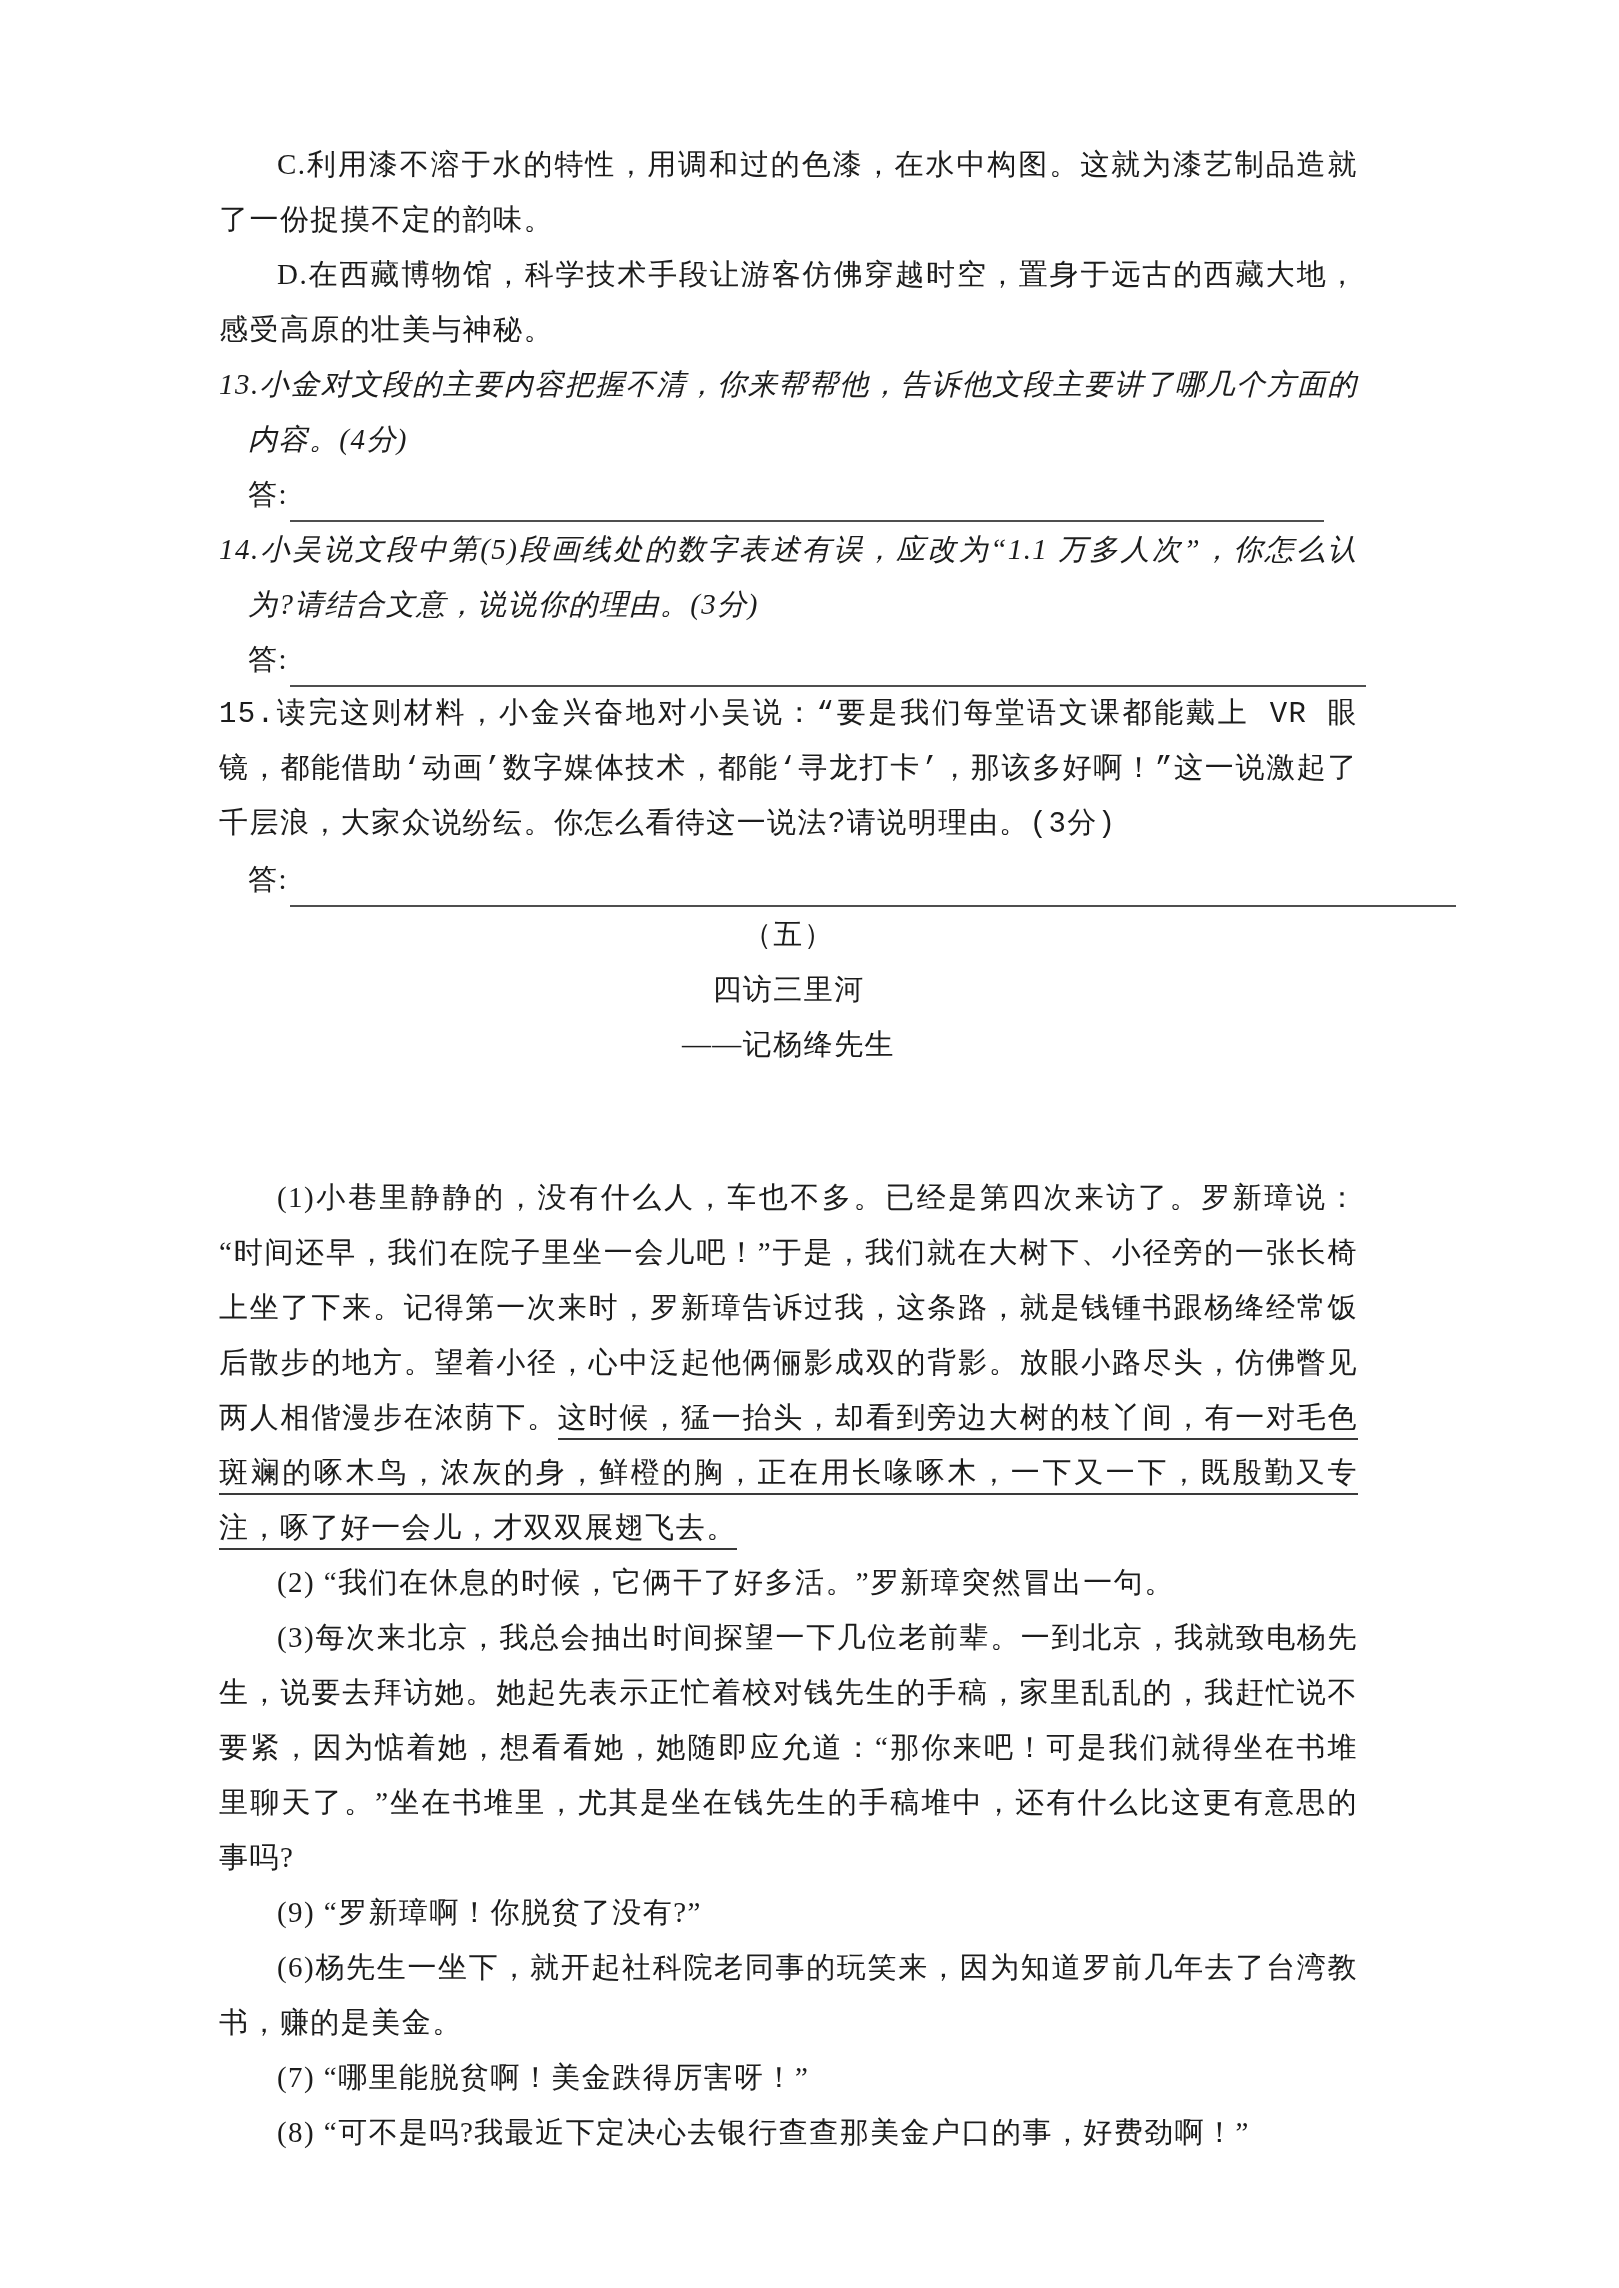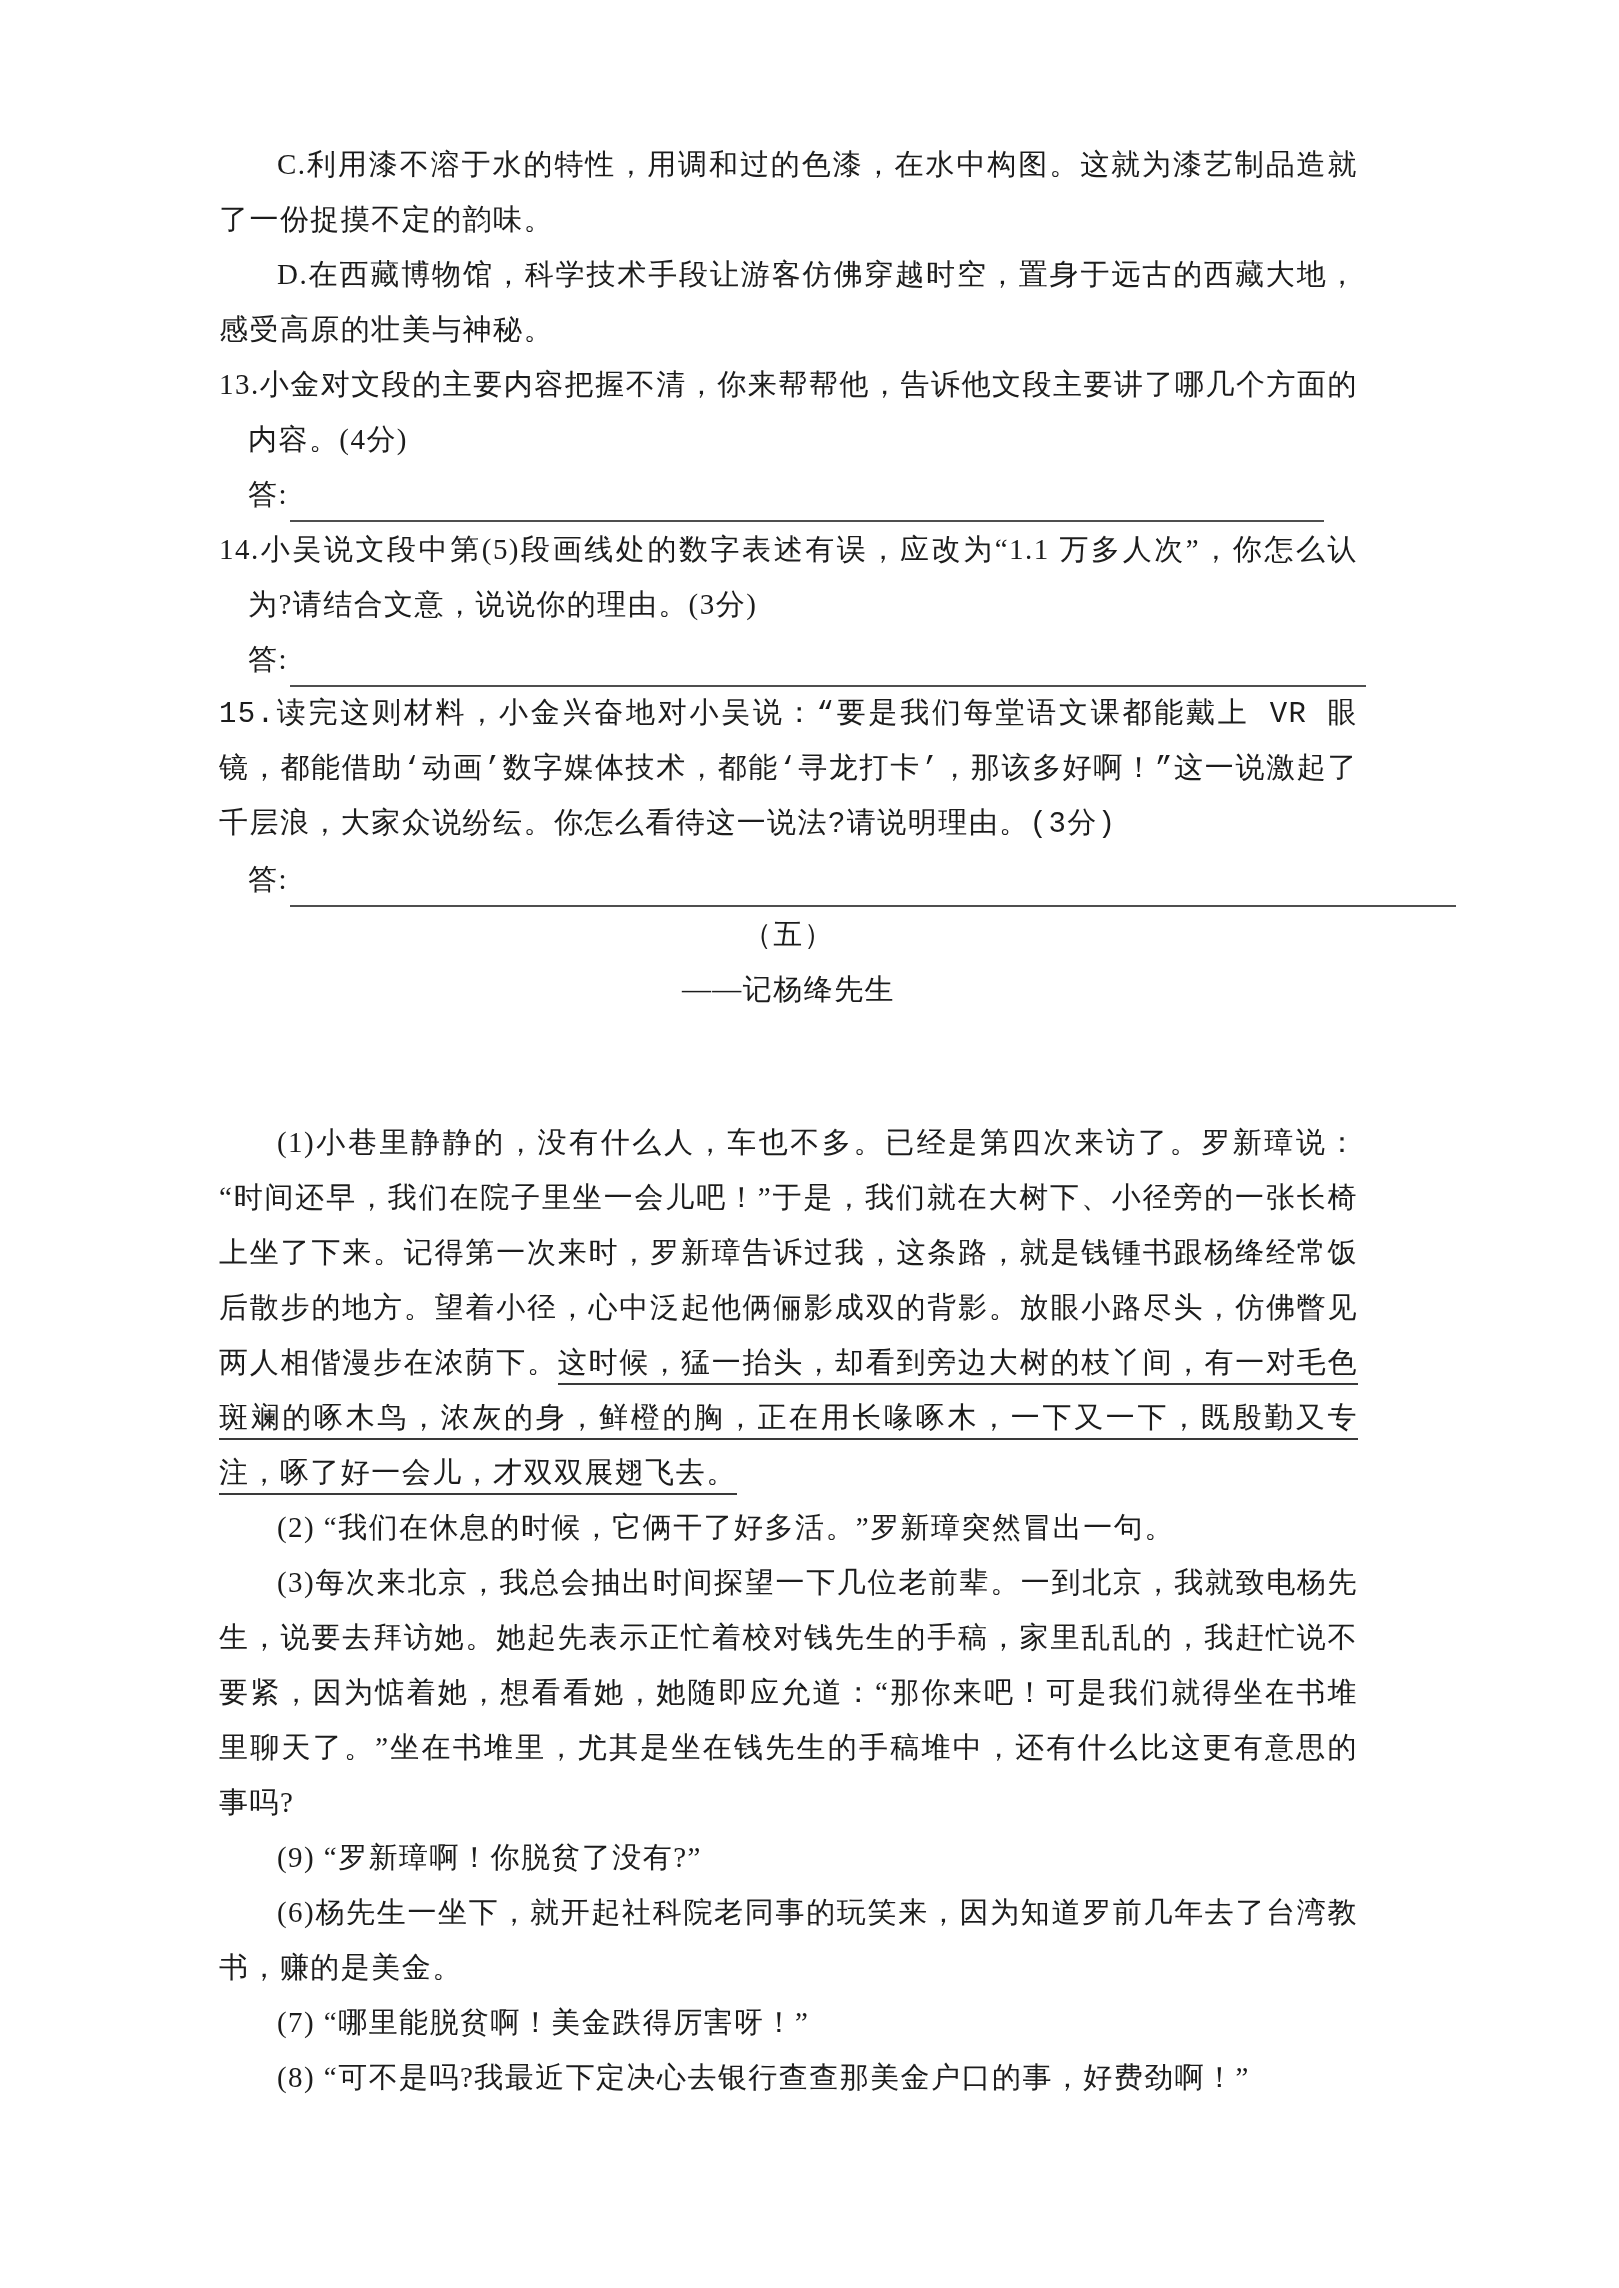--- a/index.html
+++ b/index.html
@@ -19,21 +19,21 @@
     line-height: 55px;
     letter-spacing: 0.05em;
     box-sizing: border-box;
     padding: 137px 112px 118px 70px;
   }
   .para {
     margin: 0;
     text-align: justify;
   }
   .indent-2 { text-indent: 2em; }
-  .hang-1 { padding-left: 1em; text-indent: -1em; }
+  .hang-1 { padding-left: 1em; text-indent: -1em; font-style: italic; }
   .no-indent { text-indent: 0; font-family: Liberation Mono, monospace; }
   .answer-line {
     margin: 0;
     padding-left: 1em;
     white-space: nowrap;
   }
   .answer-underline {
     display: inline-block;
     height: 33px;
     border-bottom: 2.9px solid #4f4f4f;
@@ -69,20 +69,21 @@
   <p class="para hang-1"><span>14.</span><span>小吴说文段中第(5)段画线处的数字表述有误，应改为“1.1 万多人次”，你怎么认为?请结合文意，说说你的理由。(3分)</span></p>
 
   <p class="answer-line"><span>答:</span><span class="answer-underline w2"></span></p>
 
   <p class="para no-indent"><span>15.</span><span>读完这则材料，小金兴奋地对小吴说：“要是我们每堂语文课都能戴上 VR 眼镜，都能借助‘动画’数字媒体技术，都能‘寻龙打卡’，那该多好啊！”这一说激起了千层浪，大家众说纷纭。你怎么看待这一说法?请说明理由。(3分)</span></p>
 
   <p class="answer-line"><span>答:</span><span class="answer-underline w3"></span></p>
 
   <p class="center-line">（五）</p>
 
+  <p class="center-line">四访三里河</p>
 
   <p class="center-line">——记杨绛先生</p>
 
   <p class="para indent-2 passage-start"><span>(1)小巷里静静的，没有什么人，车也不多。已经是第四次来访了。罗新璋说：“时间还早，我们在院子里坐一会儿吧！”于是，我们就在大树下、小径旁的一张长椅上坐了下来。记得第一次来时，罗新璋告诉过我，这条路，就是钱锺书跟杨绛经常饭后散步的地方。望着小径，心中泛起他俩俪影成双的背影。放眼小路尽头，仿佛瞥见两人相偕漫步在浓荫下。</span><span class="underlined">这时候，猛一抬头，却看到旁边大树的枝丫间，有一对毛色斑斓的啄木鸟，浓灰的身，鲜橙的胸，正在用长喙啄木，一下又一下，既殷勤又专注，啄了好一会儿，才双双展翅飞去。</span></p>
 
   <p class="para indent-2">(2) “我们在休息的时候，它俩干了好多活。”罗新璋突然冒出一句。</p>
 
   <p class="para indent-2">(3)每次来北京，我总会抽出时间探望一下几位老前辈。一到北京，我就致电杨先生，说要去拜访她。她起先表示正忙着校对钱先生的手稿，家里乱乱的，我赶忙说不要紧，因为惦着她，想看看她，她随即应允道：“那你来吧！可是我们就得坐在书堆里聊天了。”坐在书堆里，尤其是坐在钱先生的手稿堆中，还有什么比这更有意思的事吗?</p>
 
 

